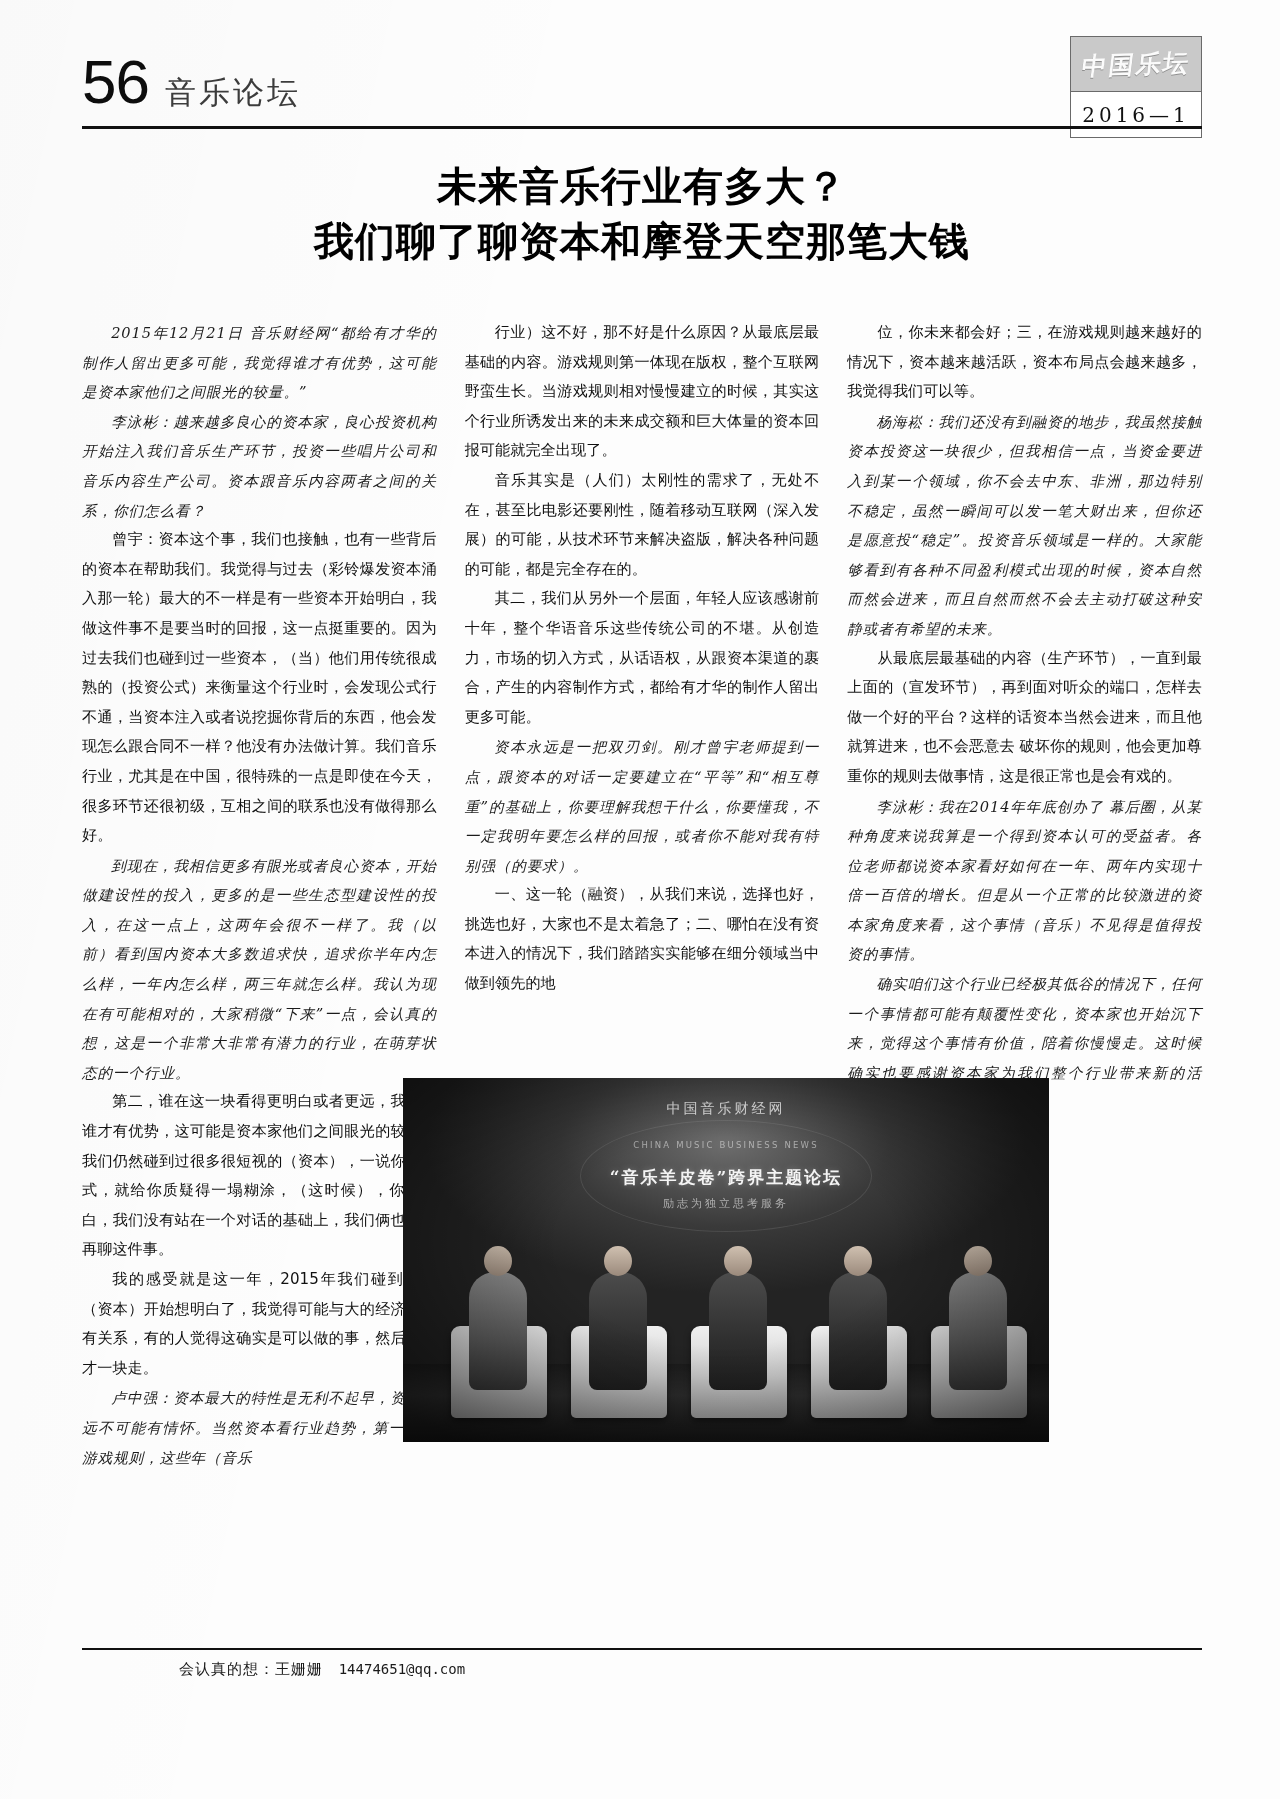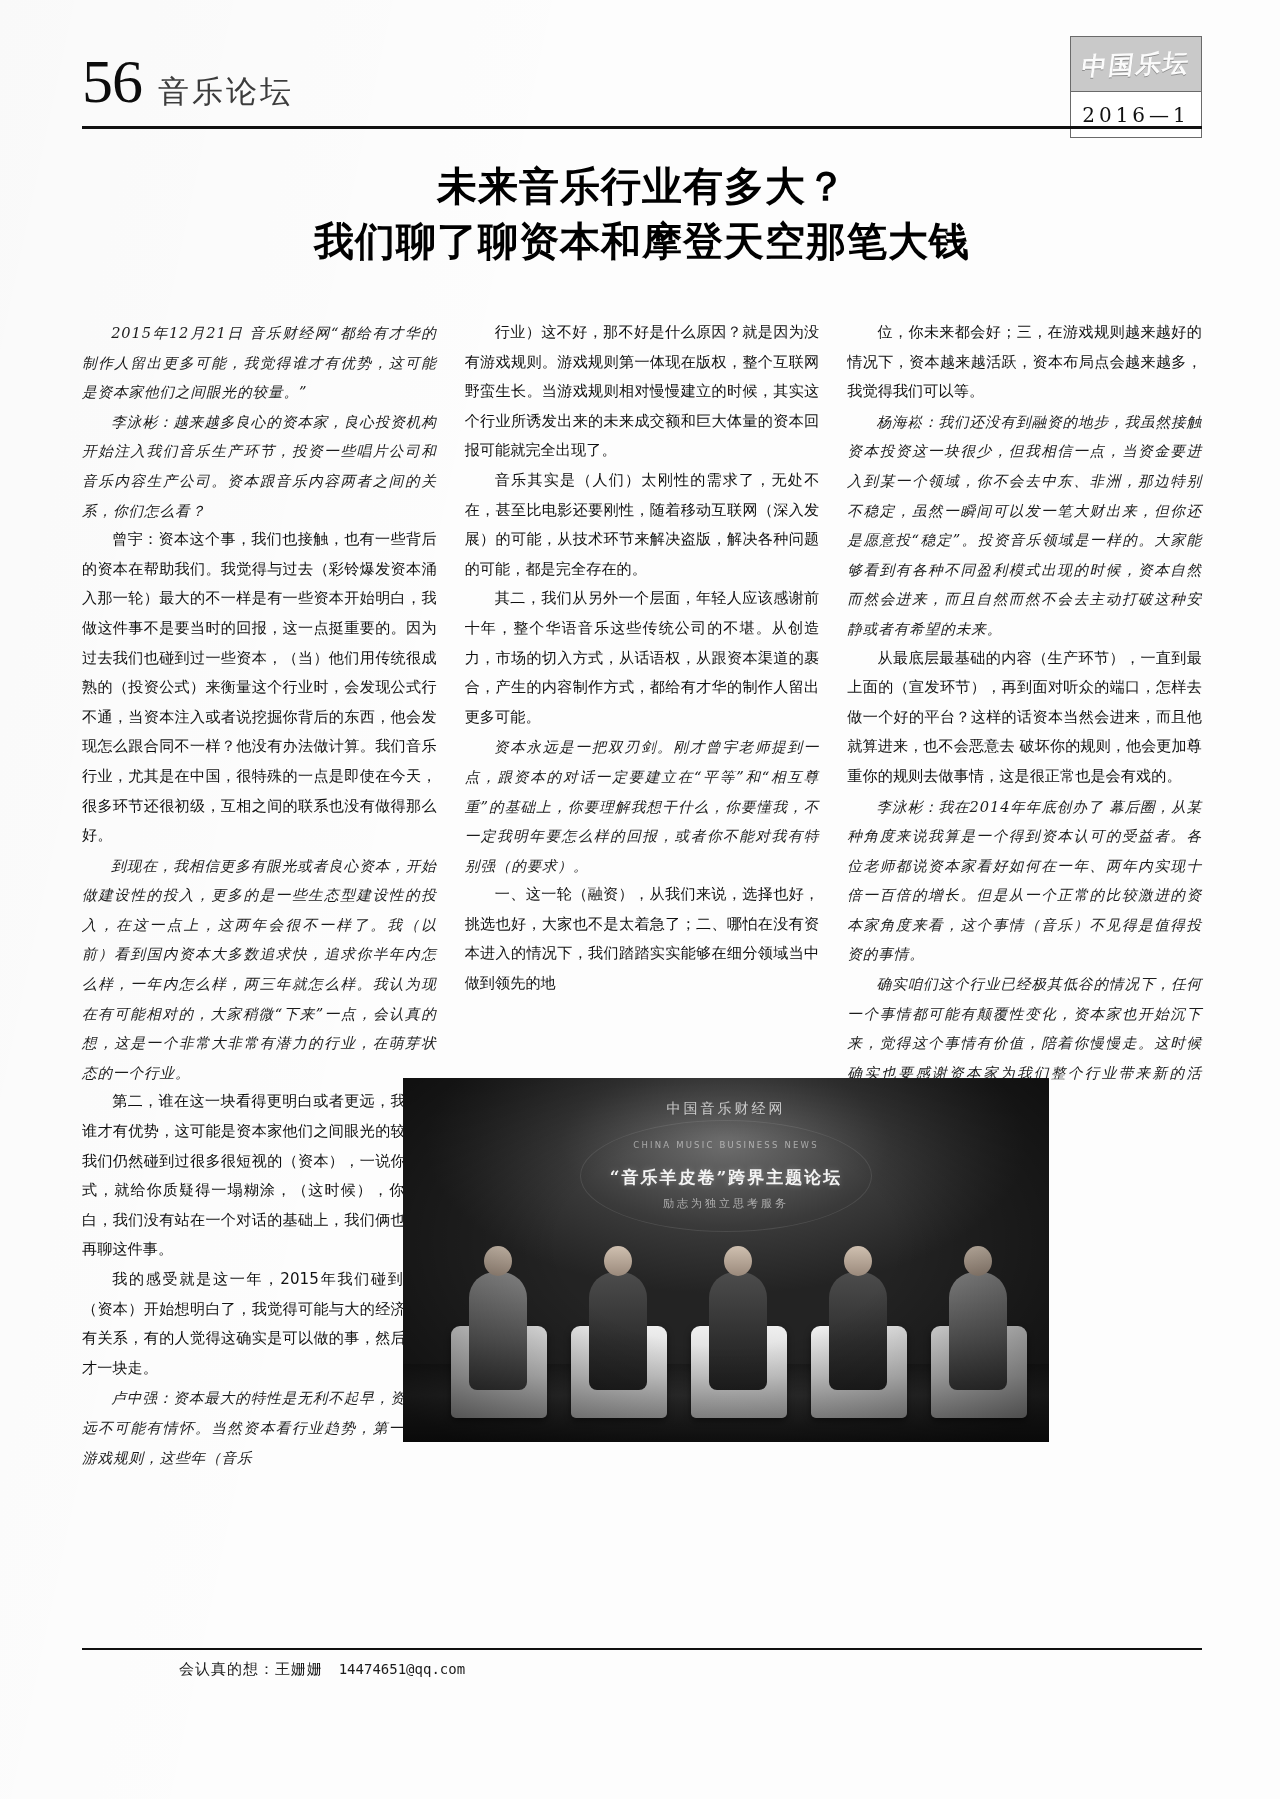--- a/index.html
+++ b/index.html
@@ -21,21 +21,21 @@
 
   
   .masthead{
     position:absolute;left:0;right:0;top:0;height:132px;
   }
   .folio{
     position:absolute;left:82px;top:55px;
     display:flex;align-items:baseline;gap:16px;
   }
   .folio-num{
-    font-family:Liberation Serif, serif;
+    font-family:Liberation Sans, sans-serif;
     font-size:62px;line-height:0.86;font-weight:400;
     letter-spacing:-1px;color:#0d0d0d;
   }
   .folio-sec{
     font-family:"DejaVu Serif","Liberation Serif",serif;
     font-size:31px;letter-spacing:3px;color:#3c3c3c;
     font-weight:500;
   }
   .logo-box{
     position:absolute;right:78px;top:36px;
@@ -237,21 +237,21 @@
       <p class="kai">2015年12月21日 音乐财经网“都给有才华的制作人留出更多可能，我觉得谁才有优势，这可能是资本家他们之间眼光的较量。”</p>
       <p class="kai">李泳彬：越来越多良心的资本家，良心投资机构开始注入我们音乐生产环节，投资一些唱片公司和音乐内容生产公司。资本跟音乐内容两者之间的关系，你们怎么看？</p>
       <p>曾宇：资本这个事，我们也接触，也有一些背后的资本在帮助我们。我觉得与过去（彩铃爆发资本涌入那一轮）最大的不一样是有一些资本开始明白，我做这件事不是要当时的回报，这一点挺重要的。因为过去我们也碰到过一些资本，（当）他们用传统很成熟的（投资公式）来衡量这个行业时，会发现公式行不通，当资本注入或者说挖掘你背后的东西，他会发现怎么跟合同不一样？他没有办法做计算。我们音乐行业，尤其是在中国，很特殊的一点是即使在今天，很多环节还很初级，互相之间的联系也没有做得那么好。</p>
       <p class="kai">到现在，我相信更多有眼光或者良心资本，开始做建设性的投入，更多的是一些生态型建设性的投入，在这一点上，这两年会很不一样了。我（以前）看到国内资本大多数追求快，追求你半年内怎么样，一年内怎么样，两三年就怎么样。我认为现在有可能相对的，大家稍微“下来”一点，会认真的想，这是一个非常大非常有潜力的行业，在萌芽状态的一个行业。</p>
       <p>第二，谁在这一块看得更明白或者更远，我觉得谁才有优势，这可能是资本家他们之间眼光的较量。我们仍然碰到过很多很短视的（资本），一说你的模式，就给你质疑得一塌糊涂，（这时候），你会明白，我们没有站在一个对话的基础上，我们俩也不会再聊这件事。</p>
       <p>我的感受就是这一年，2015年我们碰到很多（资本）开始想明白了，我觉得可能与大的经济状况有关系，有的人觉得这确实是可以做的事，然后大家才一块走。</p>
       <p class="kai">卢中强：资本最大的特性是无利不起早，资本永远不可能有情怀。当然资本看行业趋势，第一、看游戏规则，这些年（音乐</p>
     </div>
 
     <div class="col">
-      <p>行业）这不好，那不好是什么原因？就是因为没有游戏规则。游戏规则第一体现在版权，整个互联网野蛮生长。当游戏规则相对慢慢建立的时候，其实这个行业所诱发出来的未来成交额和巨大体量的资本回报可能就完全出现了。</p>
+      <p>行业）这不好，那不好是什么原因？从最底层最基础的内容。游戏规则第一体现在版权，整个互联网野蛮生长。当游戏规则相对慢慢建立的时候，其实这个行业所诱发出来的未来成交额和巨大体量的资本回报可能就完全出现了。</p>
       <p>音乐其实是（人们）太刚性的需求了，无处不在，甚至比电影还要刚性，随着移动互联网（深入发展）的可能，从技术环节来解决盗版，解决各种问题的可能，都是完全存在的。</p>
       <p>其二，我们从另外一个层面，年轻人应该感谢前十年，整个华语音乐这些传统公司的不堪。从创造力，市场的切入方式，从话语权，从跟资本渠道的裹合，产生的内容制作方式，都给有才华的制作人留出更多可能。</p>
       <p class="kai">资本永远是一把双刃剑。刚才曾宇老师提到一点，跟资本的对话一定要建立在“平等”和“相互尊重”的基础上，你要理解我想干什么，你要懂我，不一定我明年要怎么样的回报，或者你不能对我有特别强（的要求）。</p>
       <p>一、这一轮（融资），从我们来说，选择也好，挑选也好，大家也不是太着急了；二、哪怕在没有资本进入的情况下，我们踏踏实实能够在细分领域当中做到领先的地</p>
     </div>
 
     <div class="col">
       <p>位，你未来都会好；三，在游戏规则越来越好的情况下，资本越来越活跃，资本布局点会越来越多，我觉得我们可以等。</p>
       <p class="kai">杨海崧：我们还没有到融资的地步，我虽然接触资本投资这一块很少，但我相信一点，当资金要进入到某一个领域，你不会去中东、非洲，那边特别不稳定，虽然一瞬间可以发一笔大财出来，但你还是愿意投“稳定”。投资音乐领域是一样的。大家能够看到有各种不同盈利模式出现的时候，资本自然而然会进来，而且自然而然不会去主动打破这种安静或者有希望的未来。</p>
       <p>从最底层最基础的内容（生产环节），一直到最上面的（宣发环节），再到面对听众的端口，怎样去做一个好的平台？这样的话资本当然会进来，而且他就算进来，也不会恶意去 破坏你的规则，他会更加尊重你的规则去做事情，这是很正常也是会有戏的。</p>

